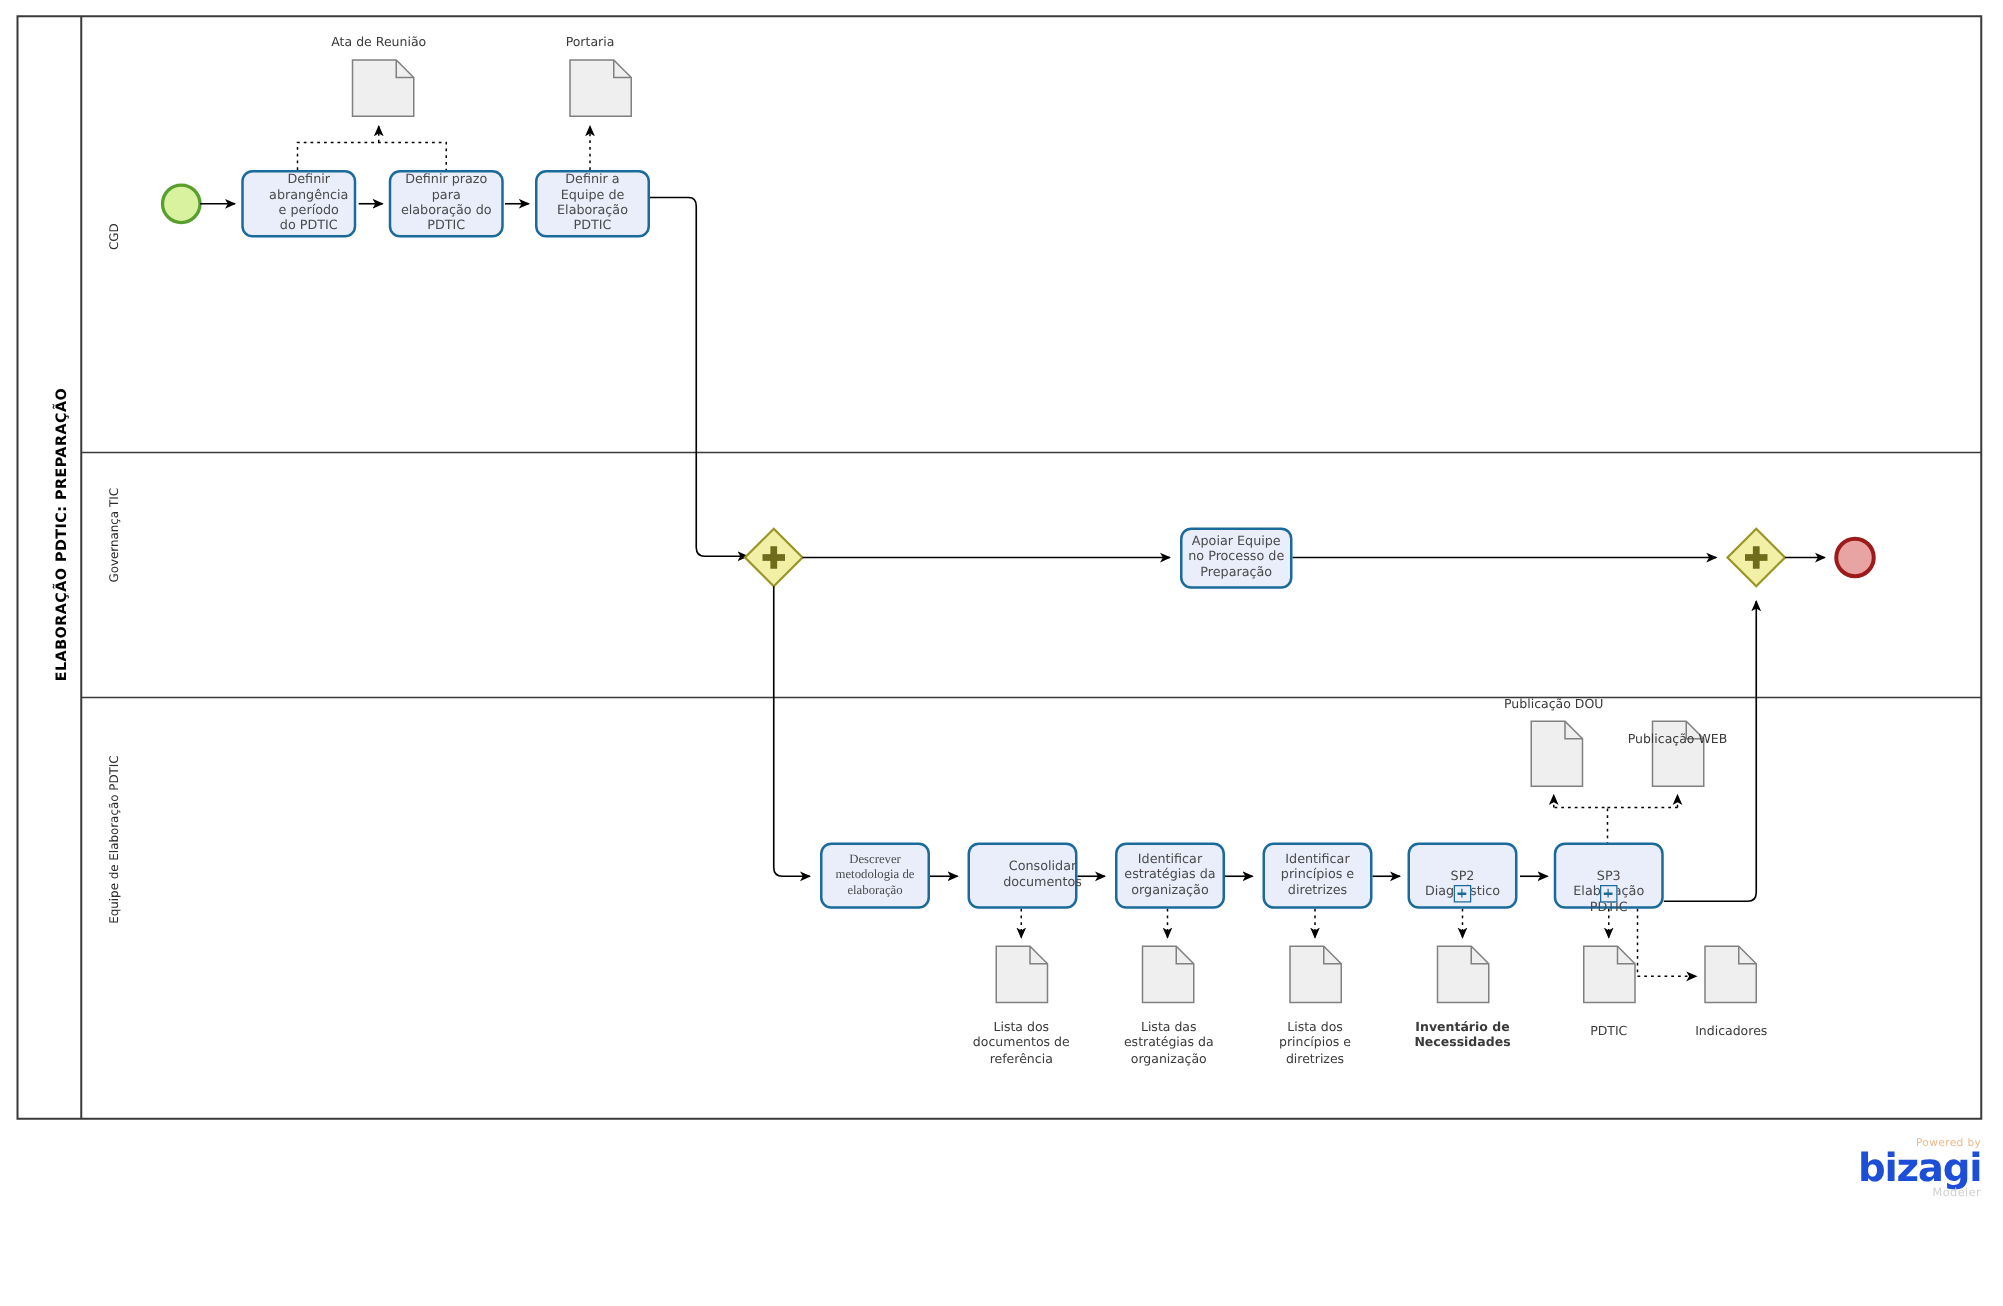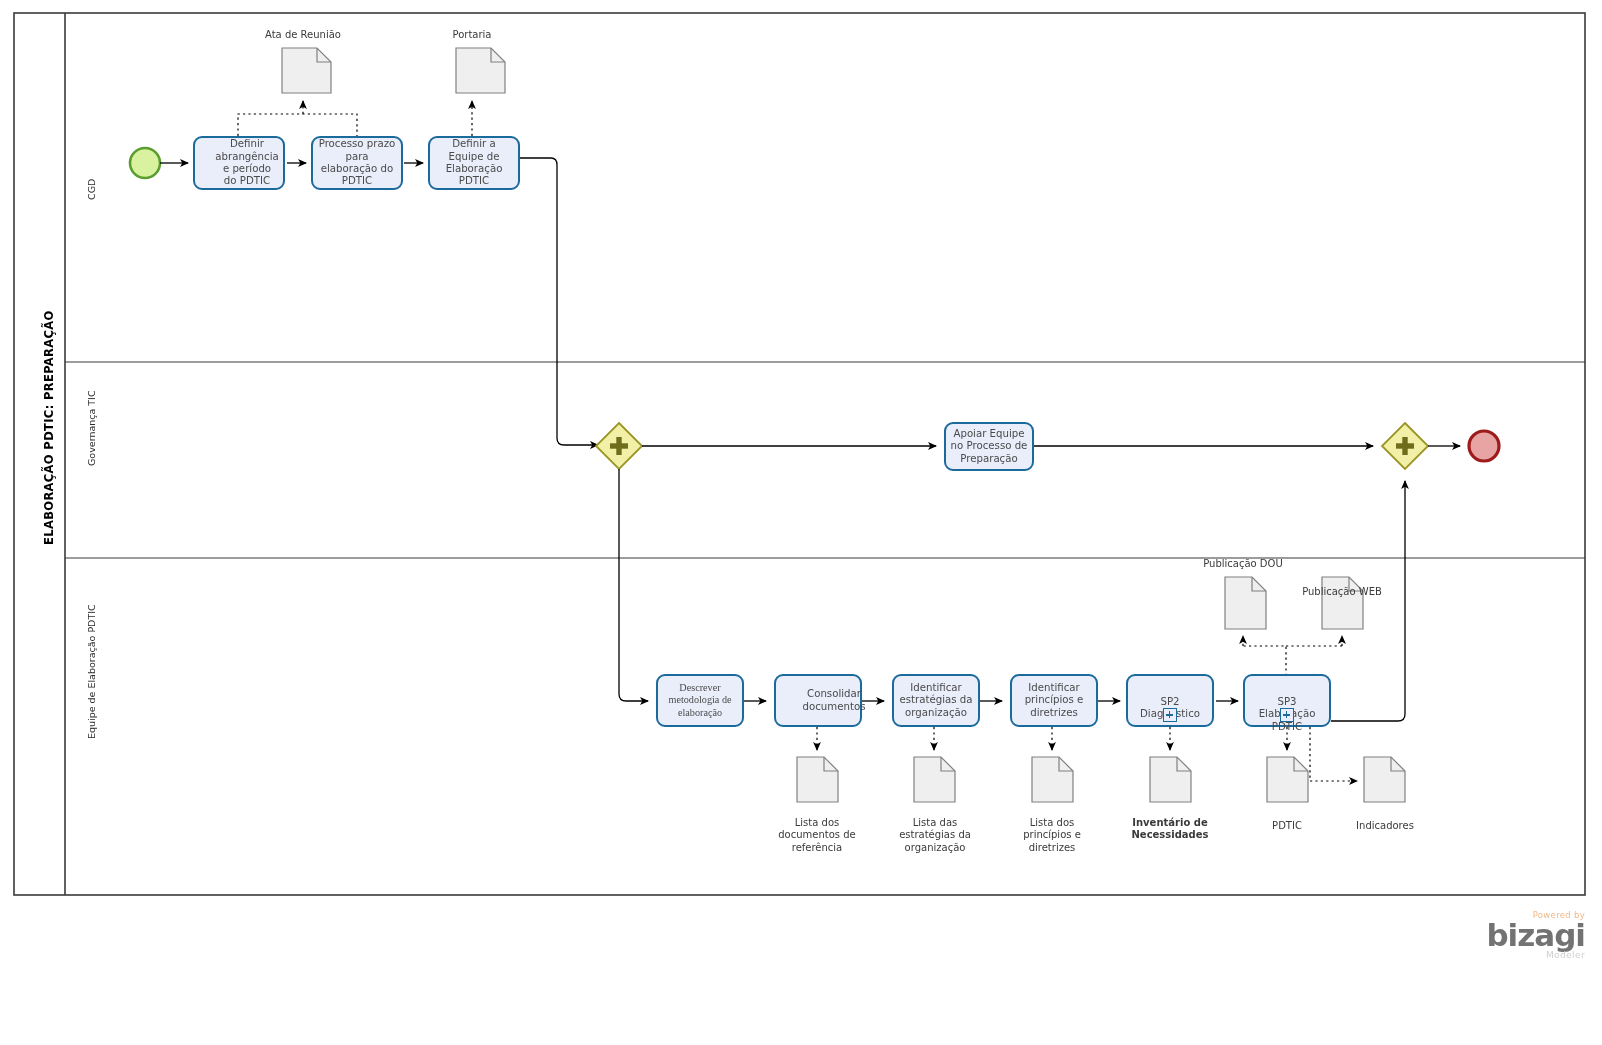--- a/index.html
+++ b/index.html
@@ -35,21 +35,21 @@
   }
   .sub-marker:before{left:2px;top:5px;width:7px;height:1.8px;}
   .sub-marker:after{left:4.6px;top:2.4px;width:1.8px;height:7px;}
 
   .doc-label{
     position:absolute;text-align:center;font-size:10px;line-height:12.4px;
     color:#3a3a3a;white-space:pre-line;
   }
   .watermark{position:absolute;text-align:right;}
   .wm-top{font-size:8.5px;color:#f0b98a;letter-spacing:.3px;}
-  .wm-main{font-size:31px;color:#737373;font-weight:bold;letter-spacing:-1px;line-height:30px;}
+  .wm-main{font-size:31px;color:#1d4ed8;font-weight:bold;letter-spacing:-1px;line-height:30px;}
   .wm-sub{font-size:9px;color:#cfcfcf;letter-spacing:.4px;}
 </style>
 </head>
 <body>
 
 <div id="canvas">
 
   <svg id="diagram" viewBox="0 0 1602 1045" xmlns="http://www.w3.org/2000/svg">
     <defs>
       <marker id="arrow" markerWidth="9" markerHeight="9" refX="8" refY="4.5" orient="auto" markerUnits="userSpaceOnUse">
@@ -187,21 +187,21 @@
     </g>
   </svg>
 
   <div class="pool-title" style="left:42px;top:545px;">ELABORAÇÃO PDTIC: PREPARAÇÃO</div>
 
   <div class="lane-title" style="left:86px;top:200px;">CGD</div>
   <div class="lane-title" style="left:86px;top:466px;">Governança TIC</div>
   <div class="lane-title" style="left:86px;top:739px;">Equipe de Elaboração PDTIC</div>
 
   <div class="task" style="left:193px;top:136px;width:92px;height:54px;padding-left:20px;">Definir abrangência e período do PDTIC</div>
-  <div class="task" style="left:311px;top:136px;width:92px;height:54px;">Processo prazo para elaboração do PDTIC</div>
+  <div class="task" style="left:311px;top:136px;width:92px;height:54px;">Definir prazo para elaboração do PDTIC</div>
   <div class="task" style="left:428px;top:136px;width:92px;height:54px;">Definir a Equipe de Elaboração PDTIC</div>
 
   <div class="task" style="left:944px;top:422px;width:90px;height:49px;">Apoiar Equipe no Processo de Preparação</div>
 
   <div class="task" style="left:656px;top:674px;width:88px;height:53px;font-family:Liberation Serif, serif;">Descrever metodologia de elaboração</div>
   <div class="task" style="left:774px;top:674px;width:88px;height:53px;padding-left:36px;">Consolidar documentos</div>
   <div class="task" style="left:892px;top:674px;width:88px;height:53px;">Identificar estratégias da organização</div>
   <div class="task" style="left:1010px;top:674px;width:88px;height:53px;">Identificar princípios e diretrizes</div>
 
   <div class="task sub" style="left:1126px;top:674px;width:88px;height:53px;">

